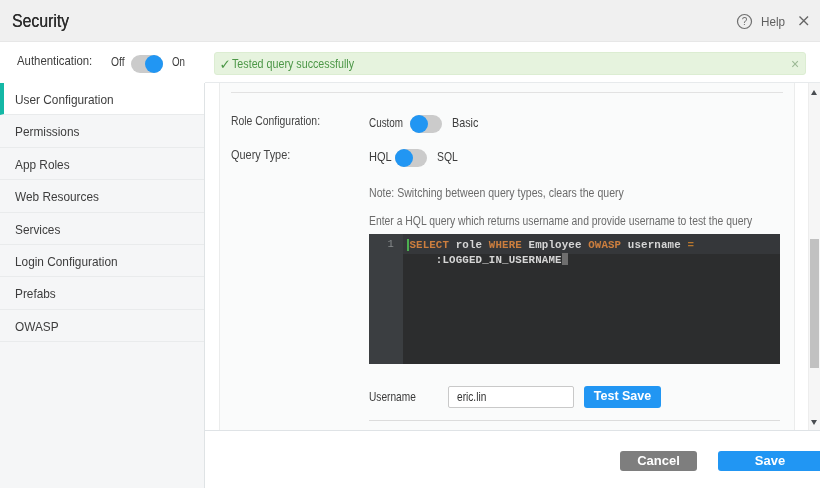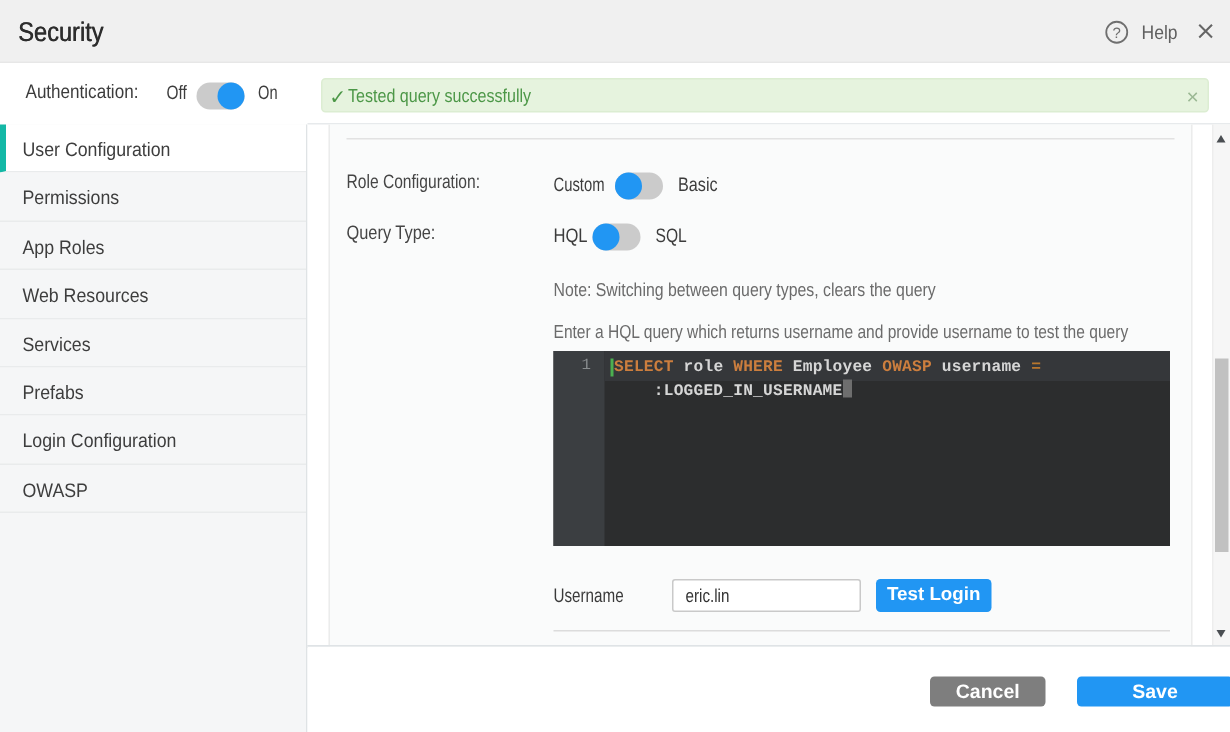--- a/index.html
+++ b/index.html
@@ -59,24 +59,24 @@
     <div class="sitem">
       <span>App Roles</span>
     </div>
     <div class="sitem">
       <span>Web Resources</span>
     </div>
     <div class="sitem">
       <span>Services</span>
     </div>
     <div class="sitem">
-      <span>Prefabs</span>
+      <span>Login Configuration</span>
     </div>
     <div class="sitem">
-      <span>Login Configuration</span>
+      <span>Prefabs</span>
     </div>
     <div class="sitem">
       <span>OWASP</span>
     </div>
   </div>
 
   <div class="abs" id="region"></div>
   <div class="abs" id="panel"></div>
   <div class="hr" style="left:231px; top:92px; width:552px;"></div>
 
@@ -102,21 +102,21 @@
     <div class="abs" style="left:33.7px; top:0; width:377.3px; height:20px; background:#35373a;"></div>
     <div class="t" style="left:18.6px; top:3.8px; font-size:10.5px; color:#888c8e; font-family:'Liberation Mono',monospace;">1</div>
     <div class="abs" style="left:38.3px; top:4.5px; width:1.3px; height:12px; background:#4caf50;"></div>
     <div class="t" style="left:40.4px; top:4px; font-size:10.8px; line-height:14.5px; font-weight:bold; color:#d6d6d6; letter-spacing:0.14px; font-family:'Liberation Mono',monospace;"><span style="color:#cc7e3e">SELECT</span> role <span style="color:#cc7e3e">WHERE</span> Employee <span style="color:#cc7e3e">OWASP</span> username <span style="color:#b9772e">=</span>
     :LOGGED_IN_USERNAME<span style="display:inline-block;width:6.5px;height:12px;background:#6e6e6e;vertical-align:-2px;"></span></div>
   </div>
 
   <div class="t" style="left:369.1px; top:388.6px; font-size:13px; color:#3a3a3a; transform:scaleX(0.78);">Username</div>
   <div class="abs" style="left:448px; top:386px; width:126px; height:21.5px; background:#fff; border:1px solid #c9c9c9; border-radius:2px;"></div>
   <div class="t" style="left:457.4px; top:390.2px; font-size:12.5px; color:#333; transform:scaleX(0.81);">eric.lin</div>
-  <div class="btn" style="left:584px; top:386px; width:77px; height:21.5px; line-height:21.5px; background:#2196f3;">Test Login</div>
+  <div class="btn" style="left:584px; top:386px; width:77px; height:21.5px; line-height:21.5px; background:#2196f3;">Test Save</div>
   <div class="hr" style="left:369.3px; top:420px; width:410.5px; background:#dcdcdc;"></div>
 
   <div class="abs" id="sbtrack"></div>
   <div class="abs" style="left:810.5px; top:90px; width:0; height:0; border-left:3.5px solid transparent; border-right:3.5px solid transparent; border-bottom:5px solid #4a4e52;"></div>
   <div class="abs" id="sbthumb"></div>
   <div class="abs" style="left:810.5px; top:420px; width:0; height:0; border-left:3.5px solid transparent; border-right:3.5px solid transparent; border-top:5px solid #4a4e52;"></div>
 
   <div class="hr" style="left:205px; top:430px; width:615px; background:#dfe3e6;"></div>
   <div class="abs" id="footer"></div>
   <div class="btn" style="left:620px; top:450.5px; width:77px; height:20.5px; line-height:20.5px; background:#7e7e7e; font-size:13px;">Cancel</div>

